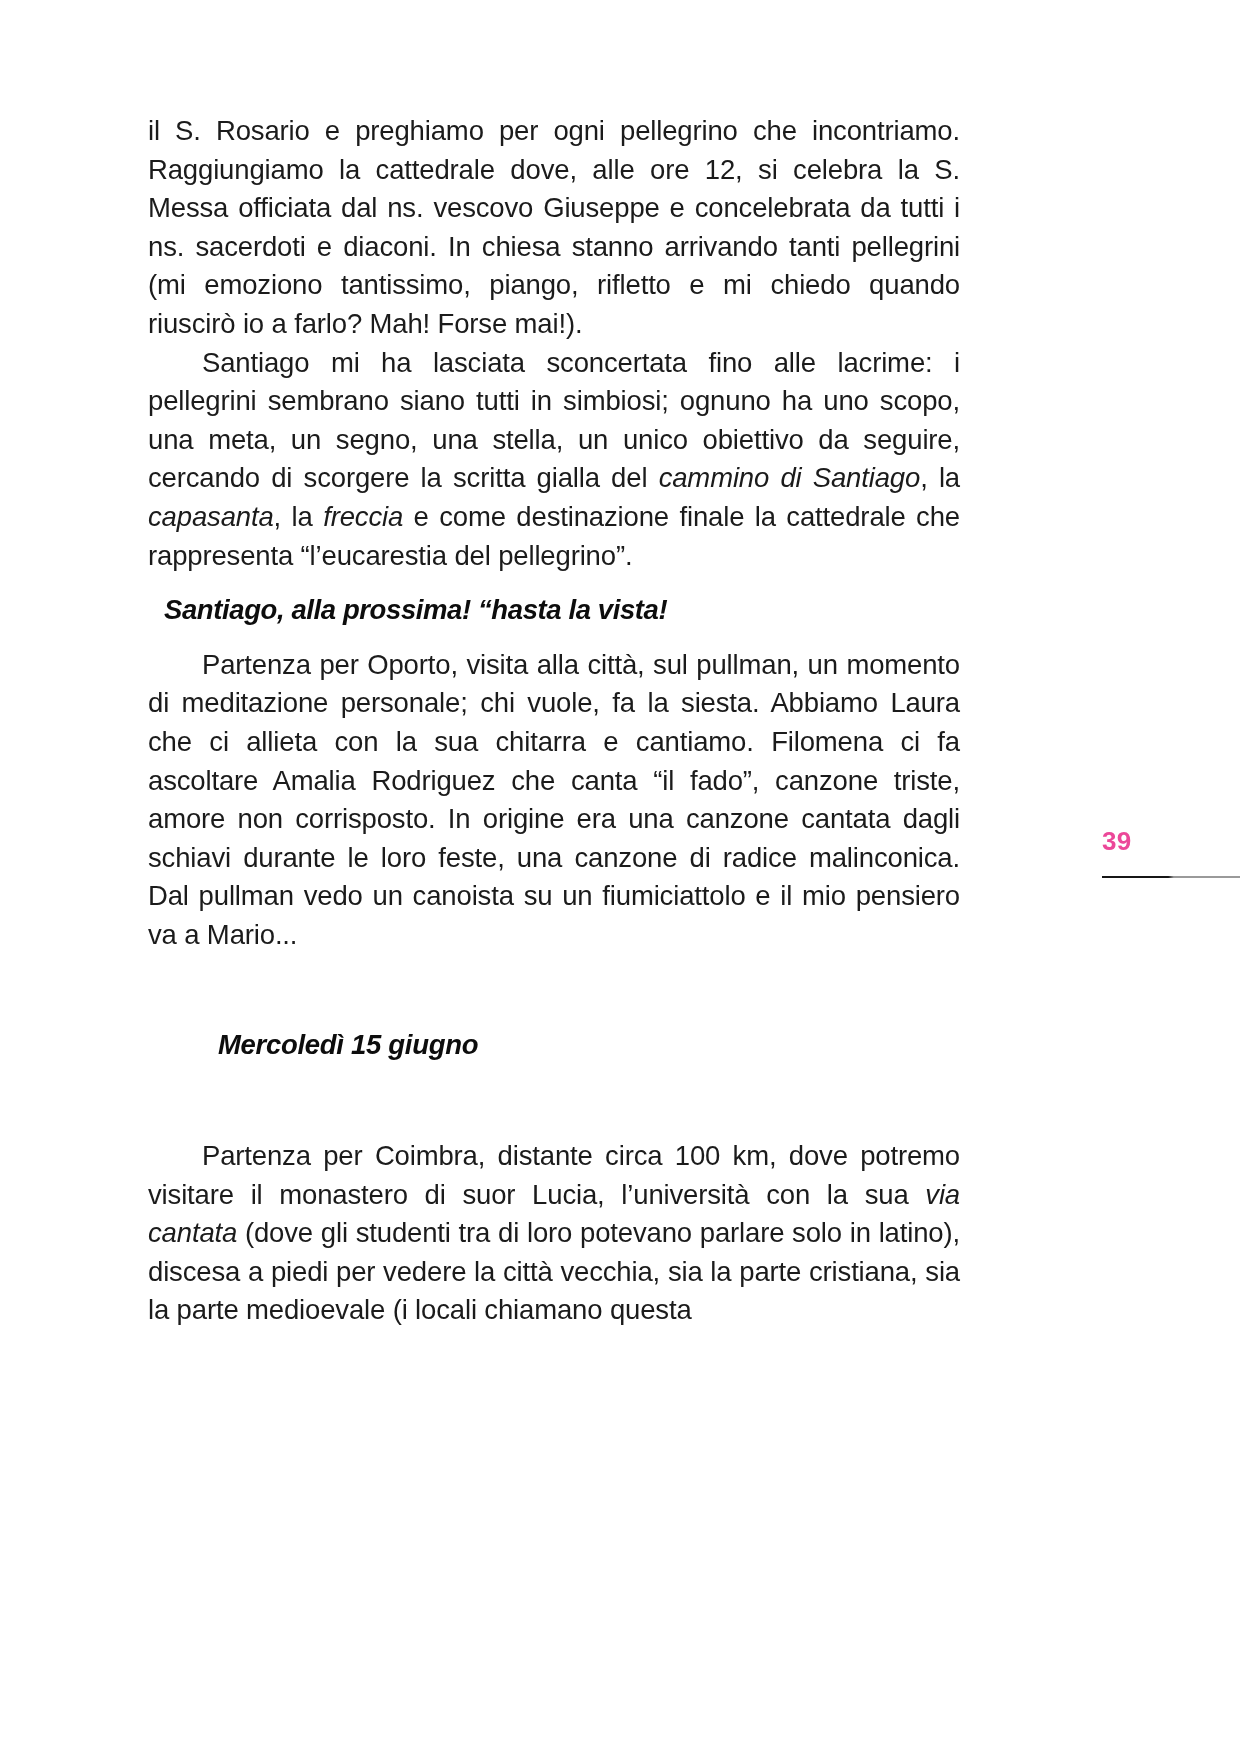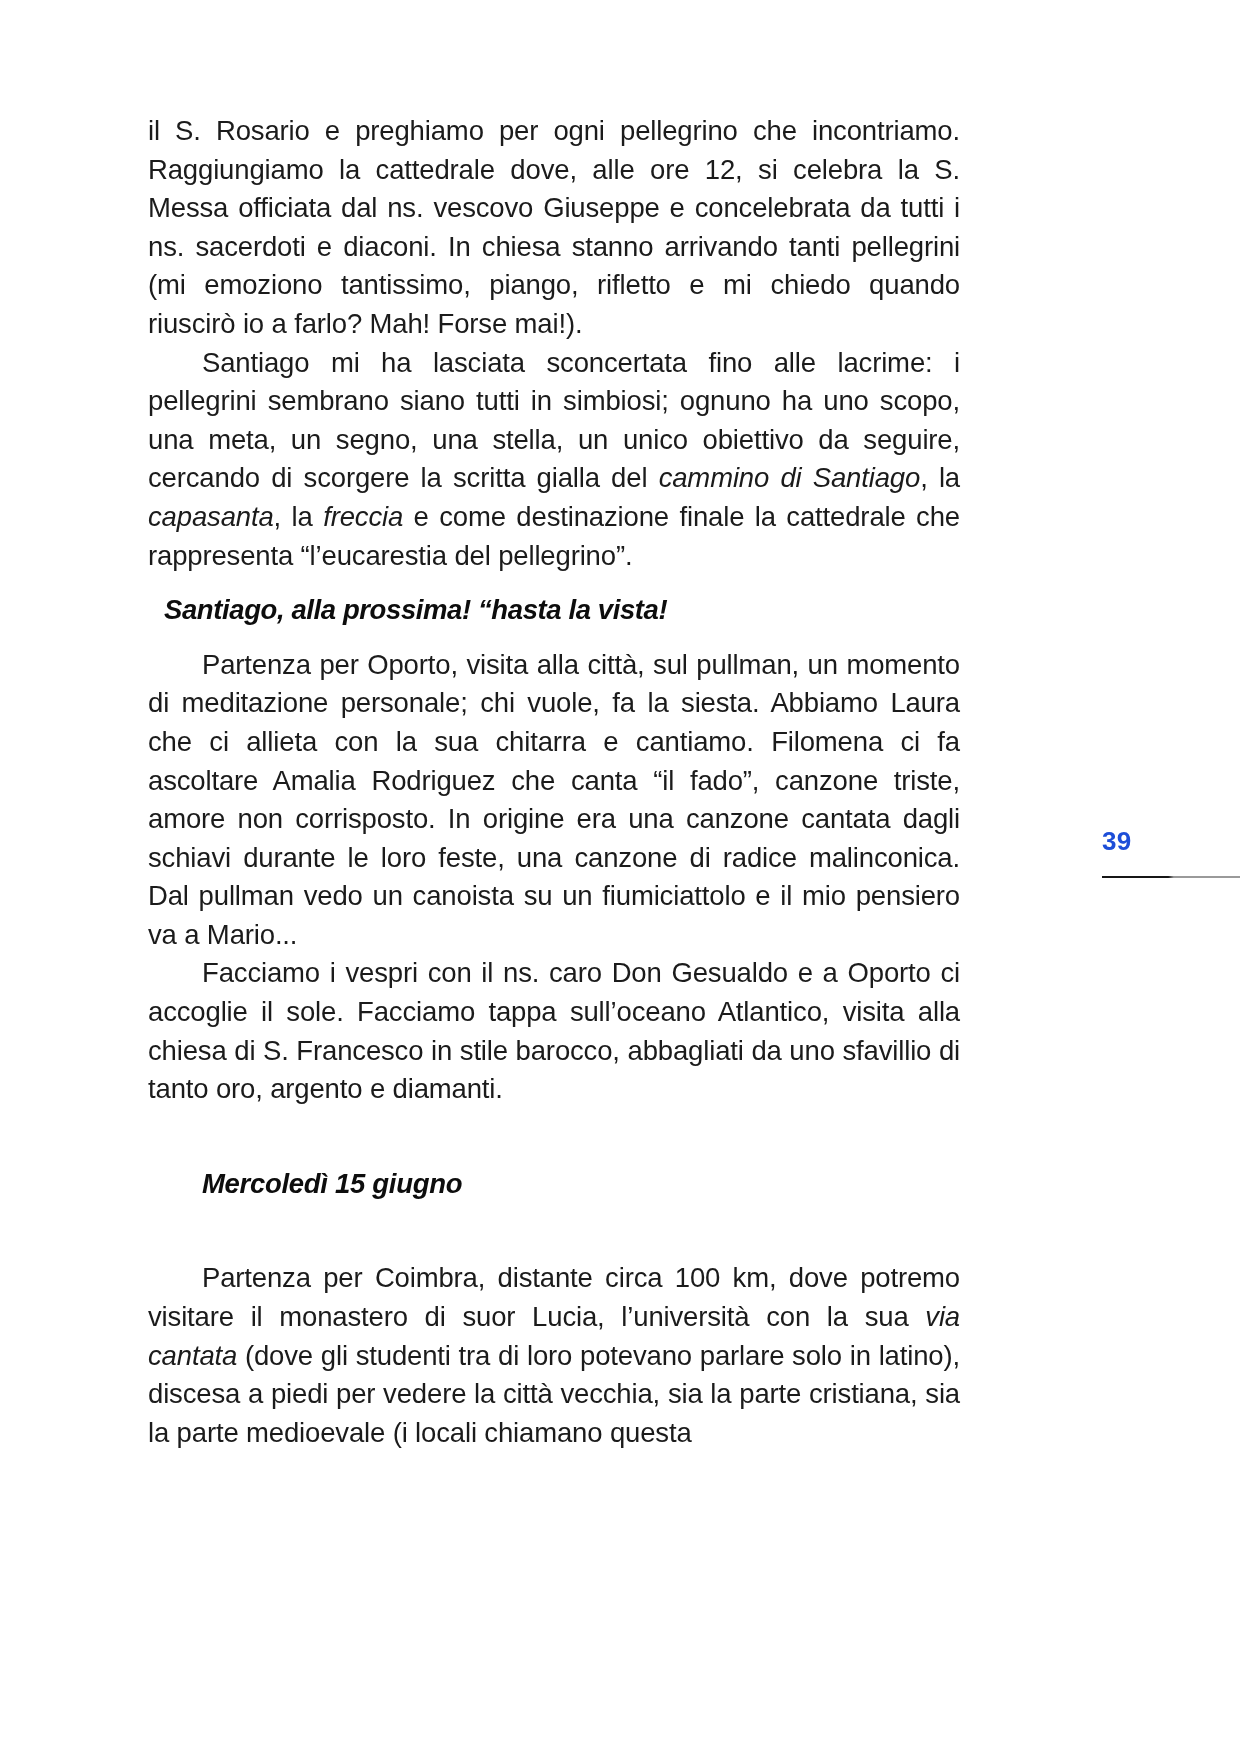--- a/index.html
+++ b/index.html
@@ -43,21 +43,21 @@
     margin: 16px;
     font-size: 27.5px;
     line-height: 38.6px;
     font-weight: 700;
     font-style: italic;
     color: #0d0d0d;
     letter-spacing: -0.4px;
     text-align: left;
   }
   .day-heading {
-    margin: 0;
+    margin: 16px;
     font-size: 27.5px;
     line-height: 38.6px;
     font-weight: 700;
     font-style: italic;
     color: #0d0d0d;
     letter-spacing: -0.3px;
     text-indent: 54px;
   }
   .gap-before-heading { height: 56px; }
   .gap-after-heading  { height: 56px; }
@@ -66,21 +66,21 @@
   .page-number-block {
     position: absolute;
     left: 1102px;
     top: 826px;
     width: 138px;
     text-align: left;
   }
   .page-number {
     font-size: 26px;
     font-weight: 700;
-    color: #1d4ed8;
+    color: #ec4899;
     line-height: 30px;
     letter-spacing: 0.2px;
   }
   .page-rule {
     position: absolute;
     left: 1102px;
     top: 876px;
     width: 138px;
     height: 2px;
     background: linear-gradient(to right, #161616 0%, #161616 48%, #9a9a9a 52%, #9a9a9a 100%);
@@ -100,23 +100,20 @@
     <p class="para indent">
       <span>Santiago mi ha lasciata sconcertata fino alle lacrime: i pellegrini sembrano siano tutti in simbiosi; ognuno ha uno scopo, una meta, un segno, una stella, un unico obiettivo da seguire, cercando di scorgere la scritta gialla del </span><span class="ital">cammino di Santiago</span><span>, la </span><span class="ital">capasanta</span><span>, la </span><span class="ital">freccia</span><span> e come destinazione finale la cattedrale che rappresenta  “l’eucarestia del pellegrino”.</span>
     </p>
 
     <p class="bold-ital-line">Santiago, alla prossima! “hasta la vista!</p>
 
     <p class="para indent">
       <span>Partenza per Oporto, visita alla città, sul pullman, un momento di meditazione personale; chi vuole, fa la siesta. Abbiamo Laura che ci allieta con la sua chitarra e cantiamo. Filomena ci fa ascoltare Amalia Rodriguez che canta “il fado”, canzone triste, amore non corrisposto. In origine era una canzone cantata dagli schiavi durante le loro feste, una canzone di radice malinconica. Dal pullman  vedo un canoista su un fiumiciattolo e il mio pensiero va a Mario...</span>
     </p>
 
-    <p class="para indent">
-      <span>Facciamo i vespri con il ns. caro Don Gesualdo e a Oporto ci accoglie il sole. Facciamo tappa sull’oceano Atlantico, visita alla chiesa di S. Francesco in stile barocco, abbagliati da uno sfavillio di tanto oro, argento e diamanti.</span>
-    </p>
 
     <div class="gap-before-heading"></div>
 
     <p class="day-heading">Mercoledì 15 giugno</p>
 
     <div class="gap-after-heading"></div>
 
     <p class="para indent">
       <span>Partenza per Coimbra, distante circa 100 km, dove potremo visitare il monastero di suor Lucia,  l’università con la sua </span><span class="ital">via cantata</span><span> (dove gli studenti tra di loro potevano parlare solo in latino), discesa a piedi per vedere la città vecchia, sia la parte cristiana, sia la parte medioevale (i locali chiamano questa</span>
     </p>

